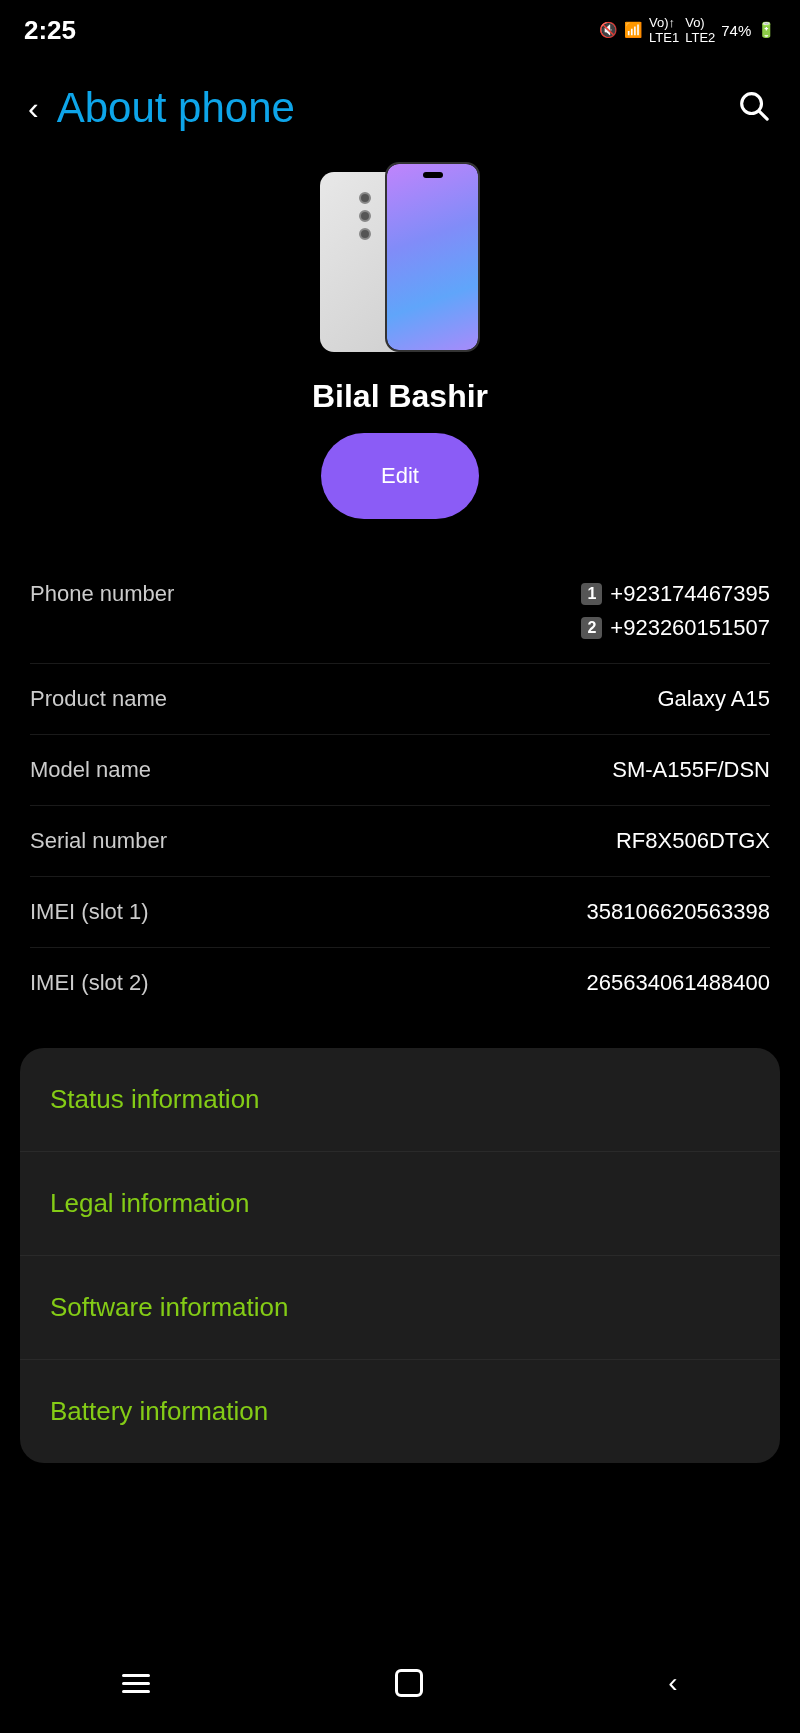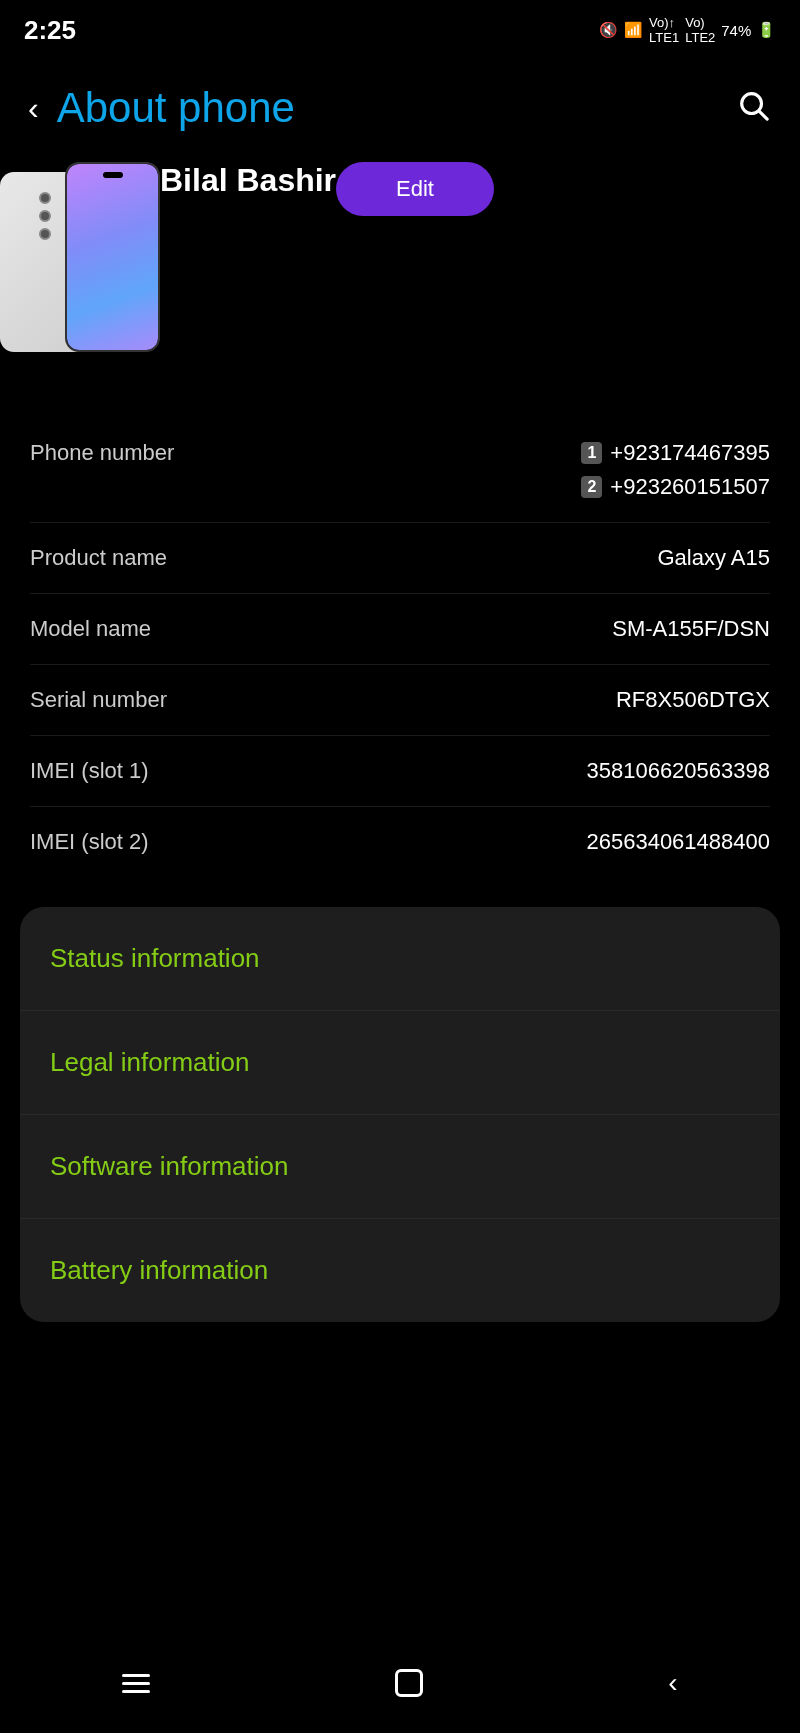--- a/index.html
+++ b/index.html
@@ -68,22 +68,22 @@
     }
     .search-btn {
       font-size: 30px;
       color: #fff;
       cursor: pointer;
     }
 
     
     .phone-image-area {
       display: flex;
-      flex-direction: row;
-      align-items: flex-start;
+      flex-direction: column;
+      align-items: center;
       padding: 10px 0 20px 0;
     }
     .phone-graphic {
       width: 160px;
       height: 200px;
       position: relative;
       margin-bottom: 16px;
     }
     
     .phone-back {
@@ -135,25 +135,25 @@
       margin-top: 2px;
     }
 
     .device-name {
       font-size: 32px;
       font-weight: 700;
       color: #fff;
       margin-bottom: 18px;
     }
     .edit-btn {
-      background: #6d28d9;
+      background: #8b5cf6;
       color: #fff;
       border: none;
       border-radius: 50px;
-      padding: 14px 60px;
+      padding: 30px 60px;
       font-size: 22px;
       cursor: pointer;
     }
 
     
     .info-section {
       padding: 20px 30px 10px 30px;
     }
     .info-row {
       display: flex;

